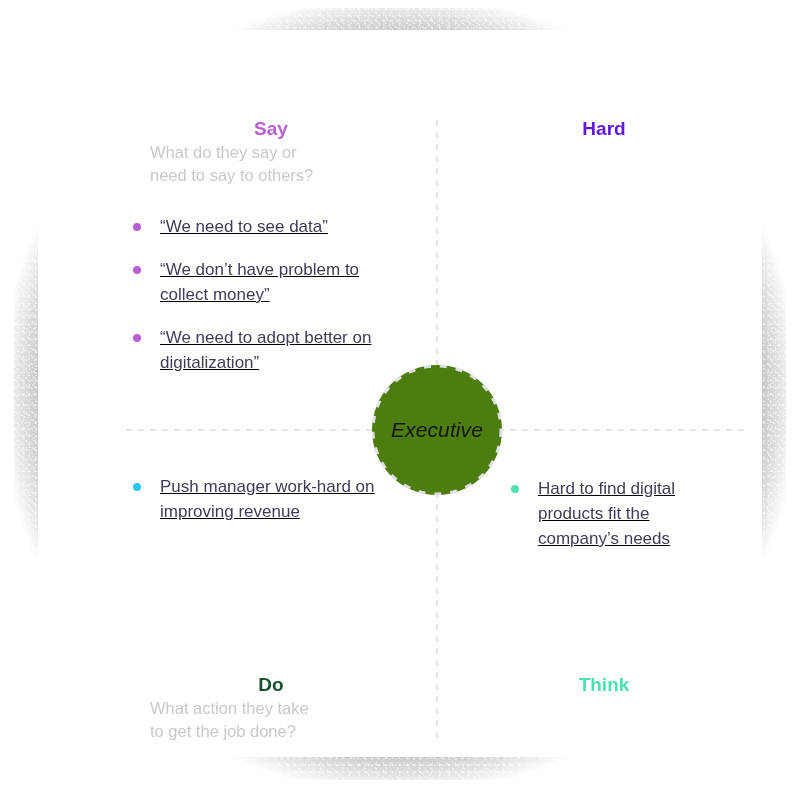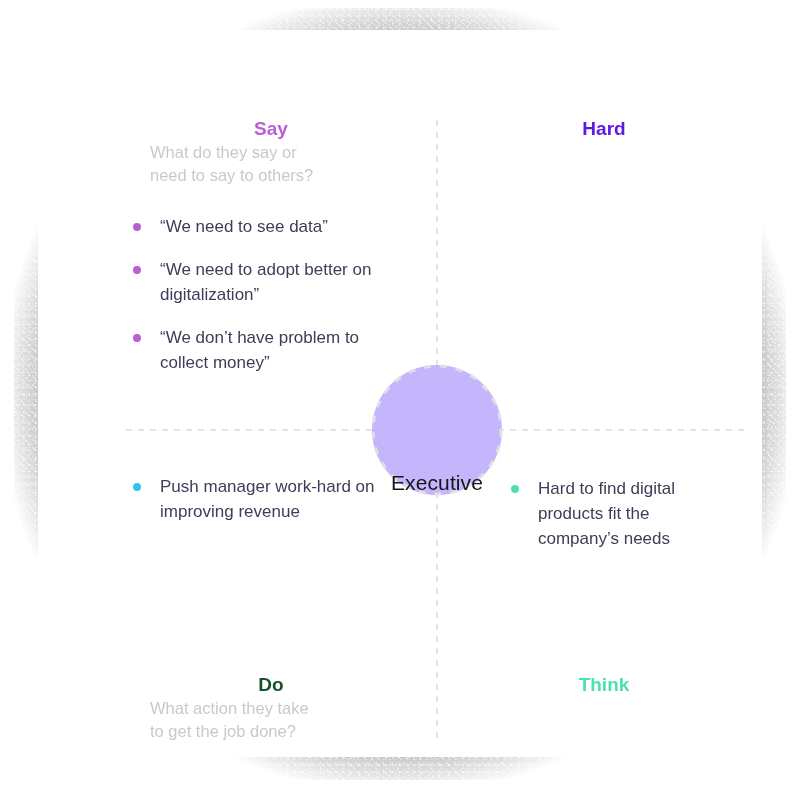--- a/index.html
+++ b/index.html
@@ -81,24 +81,25 @@
   }
 
   
   .center-circle {
     position: absolute;
     left: 334px;
     top: 335px;
     width: 130px;
     height: 130px;
     border-radius: 50%;
-    background: #c4b5fd;
+    background: #4d7c0f;
     display: flex;
-    align-items: flex-end;
+    align-items: center;
     justify-content: center;
+    font-style: italic;
   }
   .center-circle svg {
     position: absolute;
     left: 0; top: 0;
     width: 130px; height: 130px;
     overflow: visible;
   }
   .persona-label {
     position: relative;
     font-size: 21px;
@@ -124,21 +125,21 @@
   }
   .q-sub {
     font-size: 16.5px;
     line-height: 22.5px;
     color: #c9c9cd;
     white-space: pre-line;
     margin-left: 24px;
   }
 
   
-  .bullets { position: absolute; margin: 0; padding: 0; list-style: none; }
+  .bullets { position: absolute; margin: 0; padding: 0; list-style: none; text-decoration: underline; }
   .bl-say   { left: 92px;  top: 184px; width: 262px; }
   .bl-think { left: 442px; top: 184px; width: 272px; }
   .bl-do    { left: 92px;  top: 444px; width: 250px; }
   .bl-feel  { left: 470px; top: 446px; width: 220px; }
 
   .bullets li {
     position: relative;
     padding-left: 30px;
     margin-bottom: 18px;
     font-size: 17px;
@@ -173,25 +174,25 @@
       <div class="q-sub">What do they say or
 need to say to others?</div>
     </div>
     <ul class="bullets bl-say">
       <li>
         <span class="dot" style="background: rgb(185, 95, 214);"></span>
         <span>“We need to see data”</span>
       </li>
       <li>
         <span class="dot" style="background: rgb(185, 95, 214);"></span>
+        <span>“We don’t have problem to collect money”</span>
+      </li>
+      <li>
+        <span class="dot" style="background: rgb(185, 95, 214);"></span>
         <span>“We need to adopt better on digitalization”</span>
-      </li>
-      <li>
-        <span class="dot" style="background: rgb(185, 95, 214);"></span>
-        <span>“We don’t have problem to collect money”</span>
       </li>
     </ul>
 
     <div class="quadrant q-think">
       <div class="q-title" style="color: rgb(96, 23, 232);">Hard</div>
     </div>
 
     <div class="quadrant q-do">
       <div class="q-title" style="color: #14532d;">Do</div>
       <div class="q-sub">What action they take

